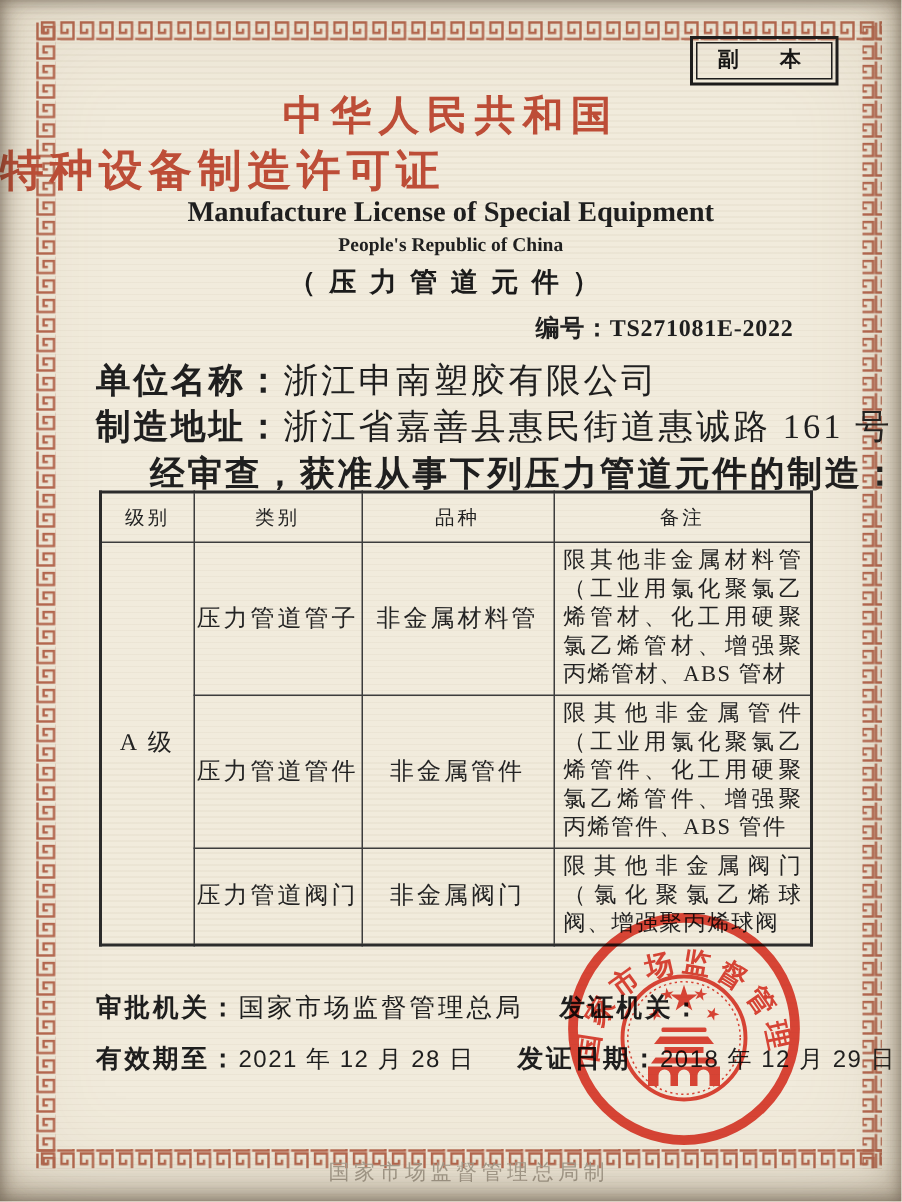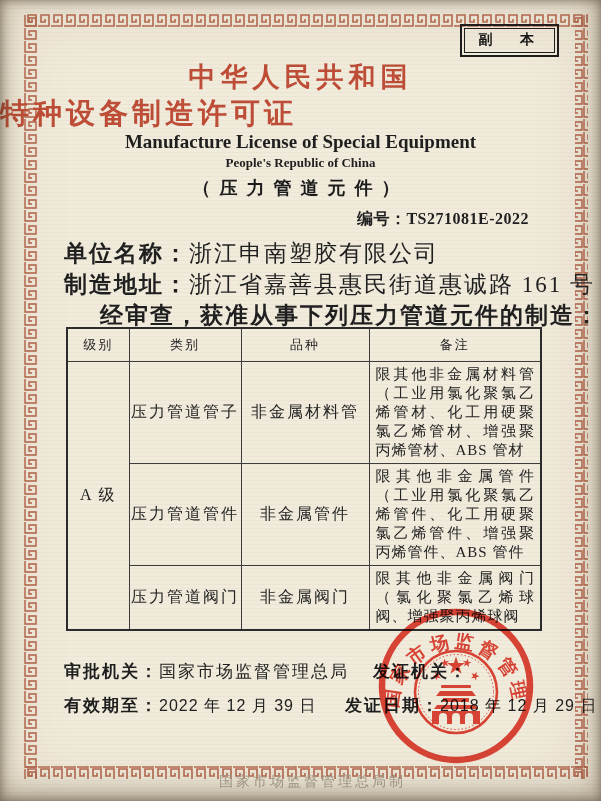--- a/index.html
+++ b/index.html
@@ -132,21 +132,21 @@
       <td class="cen">非金属阀门</td>
       <td class="note">限其他非金属阀门（氯化聚氯乙烯球阀、增强聚丙烯球阀</td>
     </tr>
   </tbody>
     </table>
 
   <div class="fline approval-org"><span class="lbl">审批机关：</span><span>国家市场监督管理总局</span></div>
 
   <div class="fline issuing-org"><span class="lbl">发证机关：</span></div>
 
-  <div class="fline valid-until"><span class="lbl">有效期至：</span><span class="fval-date">2022 年 12 月 39 日</span></div>
+  <div class="fline valid-until"><span class="lbl">有效期至：</span><span class="fval-date">2021 年 12 月 28 日</span></div>
 
   <div class="fline issue-date"><span class="lbl">发证日期：</span><span class="fval-date">2018 年 12 月 29 日</span></div>
 
   <div class="made-by">国家市场监督管理总局制</div>
 
   <svg class="seal" viewBox="0 0 160 160" aria-hidden="true">
     <defs>
       <path id="sealArc" d="M 22.2,104.5 A 58,58 0 1,1 137.8,104.5" fill="none"></path>
       <path id="st" d="M0,-1 L0.2245,-0.309 L0.951,-0.309 L0.3633,0.118 L0.5878,0.809 L0,0.382 L-0.5878,0.809 L-0.3633,0.118 L-0.951,-0.309 L-0.2245,-0.309 Z"></path>
     </defs>

